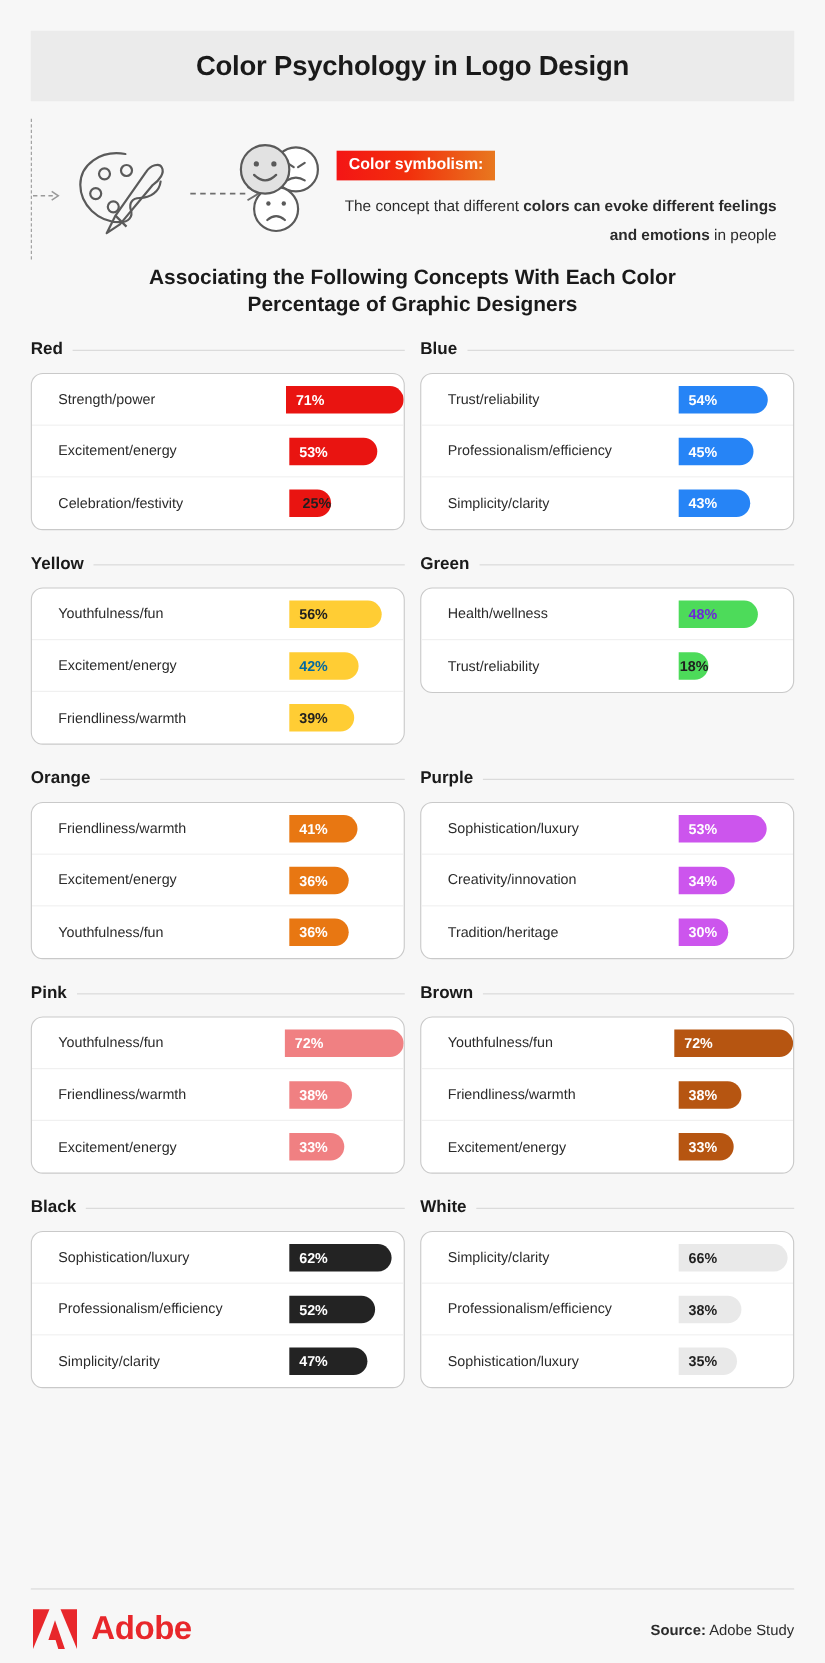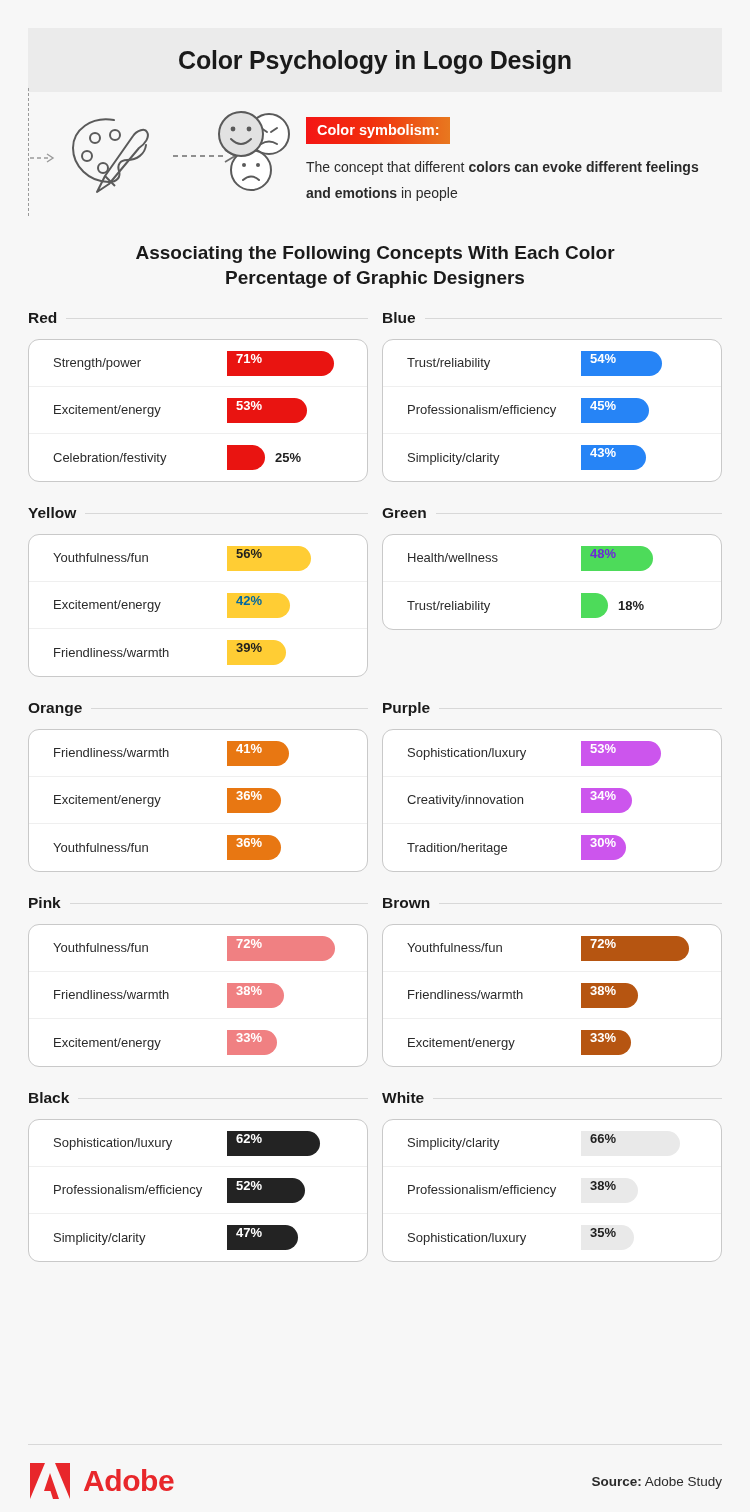--- a/index.html
+++ b/index.html
@@ -17,25 +17,26 @@
     position:absolute; left:28px; top:28px; width:694px; height:64px;
     background:#ebebeb;
     display:flex; align-items:center; justify-content:center;
   }
   .header-title {
     font-size:25px; font-weight:bold; letter-spacing:-0.2px; color:#1a1a1a;
   }
 
   
   .intro {
-    position:absolute; left:28px; top:88px; width:694px; height:128px;
+    position:absolute; left:28px; top:108px; width:694px; height:128px;
     border:1px dashed #9a9a9a;
     border-top:none;
     border-right:none;
     border-bottom:none;
+    text-align:right;
   }
   .intro-inner { position:relative; width:100%; height:100%; }
 
   .entry-arrow {
     position:absolute; left:0px; top:62px; width:30px; height:16px;
   }
   .icon-palette { position:absolute; left:38px; top:22px; width:92px; height:86px; }
   .mid-arrow { position:absolute; left:142px; top:58px; width:72px; height:20px; }
   .icon-faces { position:absolute; left:182px; top:20px; width:92px; height:90px; }
 
@@ -79,21 +80,21 @@
     padding-left:24px;
   }
   .row:last-child { border-bottom:none; }
   .row-label {
     width:174px; font-size:13px; color:#2b2b2b; line-height:16px;
     white-space:nowrap;
   }
   .bar-zone { position:relative; flex:1; height:26px; display:flex; align-items:center; }
   .bar {
     height:25px; border-radius:0 13px 13px 0;
-    display:flex; min-width:14px;
+    display:flex; align-items:center; min-width:14px;margin-left:36px;
   }
   .bar-val {
     font-size:13px; font-weight:bold; padding-left:9px; white-space:nowrap;
   }
   .bar-val.outside {
     position:absolute; padding-left:0; color:#1f1f1f;
   }
 
   
   .footer-rule { position:absolute; left:28px; top:1444px; width:694px; height:1px; background:#d8d8d8; }

